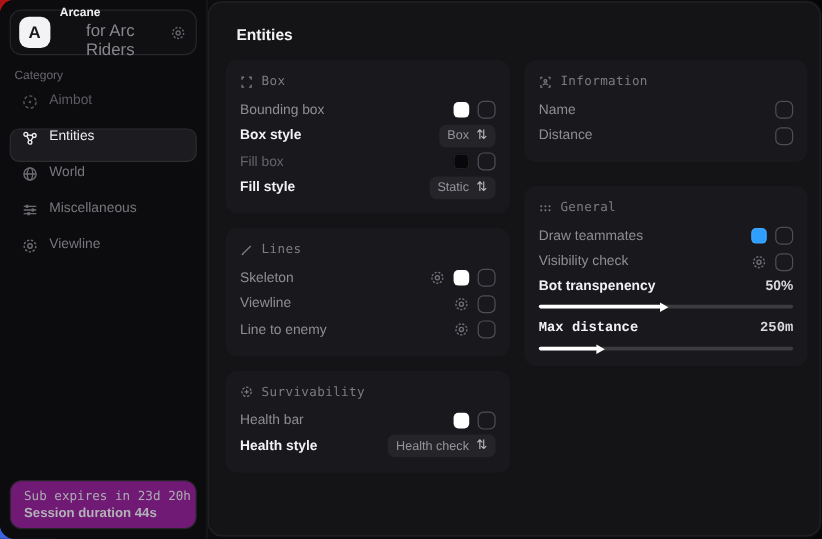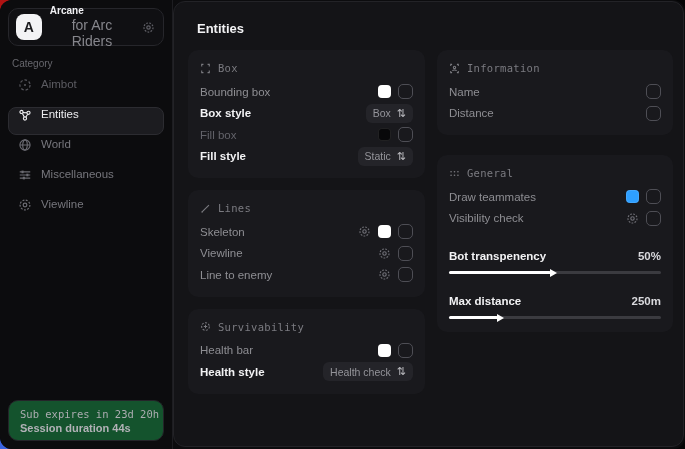--- a/index.html
+++ b/index.html
@@ -57,21 +57,21 @@
   .menu-item.active{
     background:#1c1c20; border-color:#2c2c31; color:#ececef;
   }
   .menu-item.active .mi-icon{ color:#ececef; }
   .menu-item.dim{ color:#5c5c62; }
   .menu-item.dim .mi-icon{ color:#54545a; }
   .sub-card{
     position:absolute; left:8px; right:8px; bottom:8px;
     border:1px solid #242429; border-radius:10px;
     padding:7px 11px 6px;
-    background:#14532d;
+    background:#701a75;
   }
   .sub-line1{
     font-family:"DejaVu Sans Mono", monospace;
     font-size:10.5px; color:#acacb1; white-space:nowrap;
   }
   .sub-line2{ font-size:11px; font-weight:bold; color:#b2b2b7; margin-top:2px; }
   
   .main{
     flex:1; margin:1px 1px 2px 0;
     background:#141417;
@@ -117,21 +117,21 @@
     box-shadow: inset 0 0 0 1px rgba(255,255,255,0.10);
   }
   .row-gear{ display:flex; color:#6f6f76; }
   .select-btn{
     display:flex; align-items:center; gap:6px;
     background:#242429; border-radius:6px;
     height:19px; padding:0 7px;
     font-size:10.5px; color:#94949a;
   }
   .select-btn .sel-caret{ font-size:11px; color:#b9b9be; line-height:1; }
-  .slider-group{ margin-top:17px; margin-bottom:7px; }
+  .slider-group{ margin-top:0; margin-bottom:7px; }
   .slider-track{
     position:relative; height:3px; border-radius:2px;
     background:#3b3b40; margin-top:6px;
   }
   .slider-fill{
     position:absolute; left:0; top:0; bottom:0;
     background:#ffffff; border-radius:2px;
   }
   .slider-thumb{
     position:absolute; right:-6px; top:50%;
@@ -415,21 +415,21 @@
               <span class="row-label bright">Bot transpenency</span>
               <span class="row-value">50%</span>
             </div>
             <div class="slider-track">
               <div class="slider-fill" style="width: 48%;">
                 <div class="slider-thumb"></div>
               </div>
             </div>
           </div>
 
-          <div class="slider-group" style="margin-bottom:2px;">
+          <div class="slider-group" style="margin-bottom:2px;font-family:Liberation Mono, monospace;">
             <div class="row" style="height:19px;">
               <span class="row-label bright">Max distance</span>
               <span class="row-value">250m</span>
             </div>
             <div class="slider-track">
               <div class="slider-fill" style="width: 23%;">
                 <div class="slider-thumb"></div>
               </div>
             </div>
           </div>

